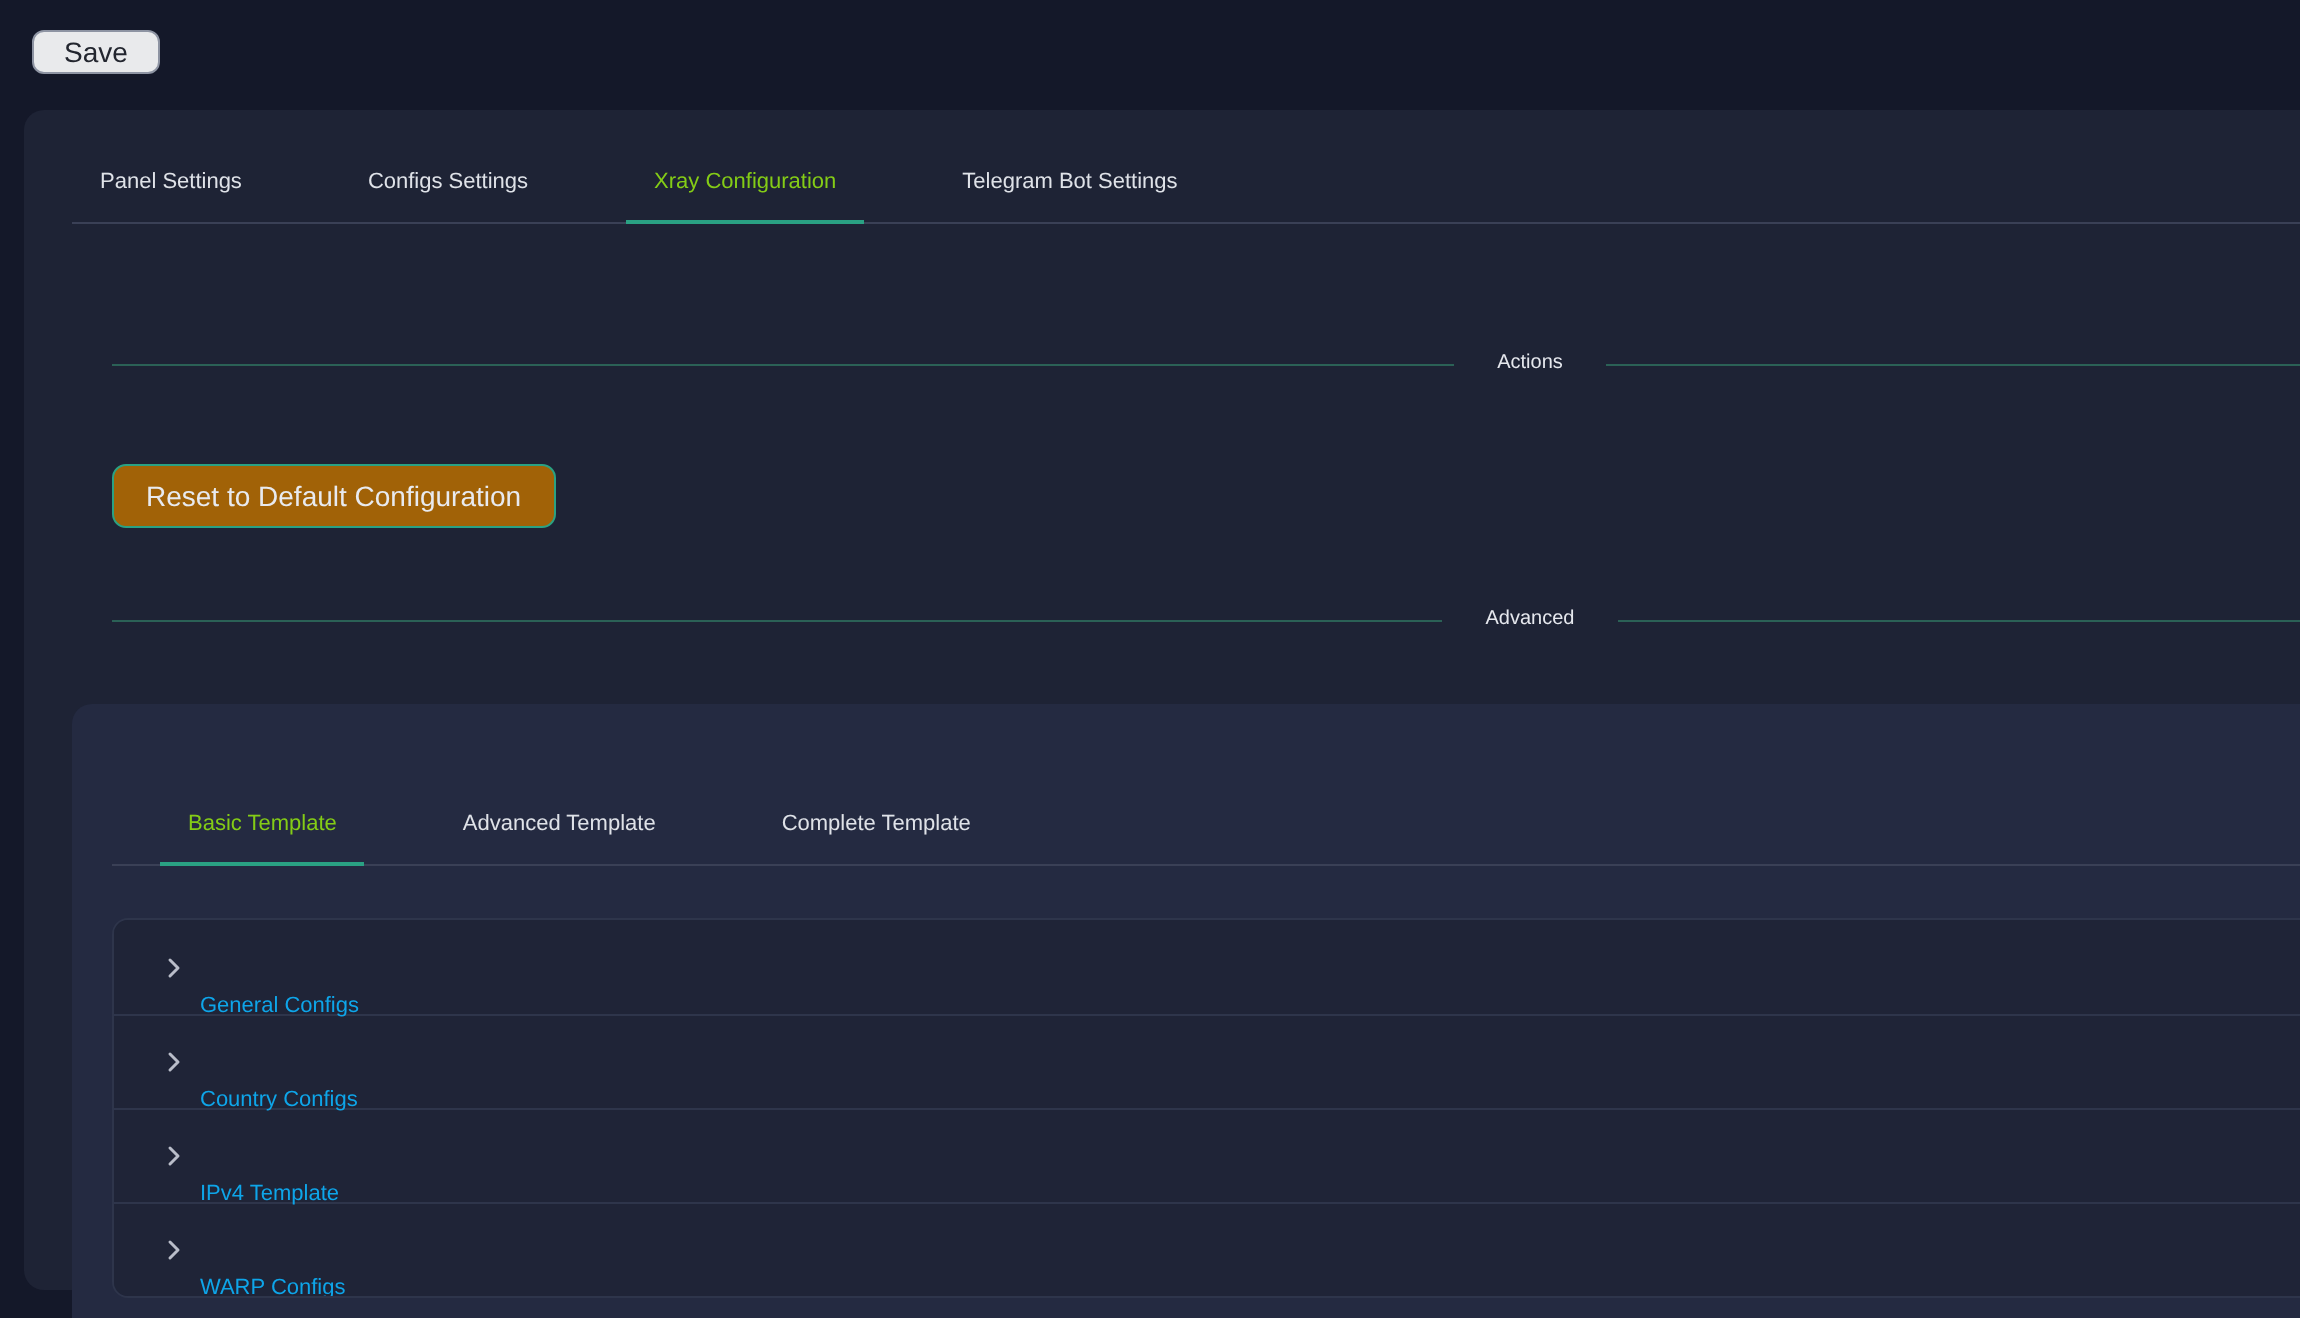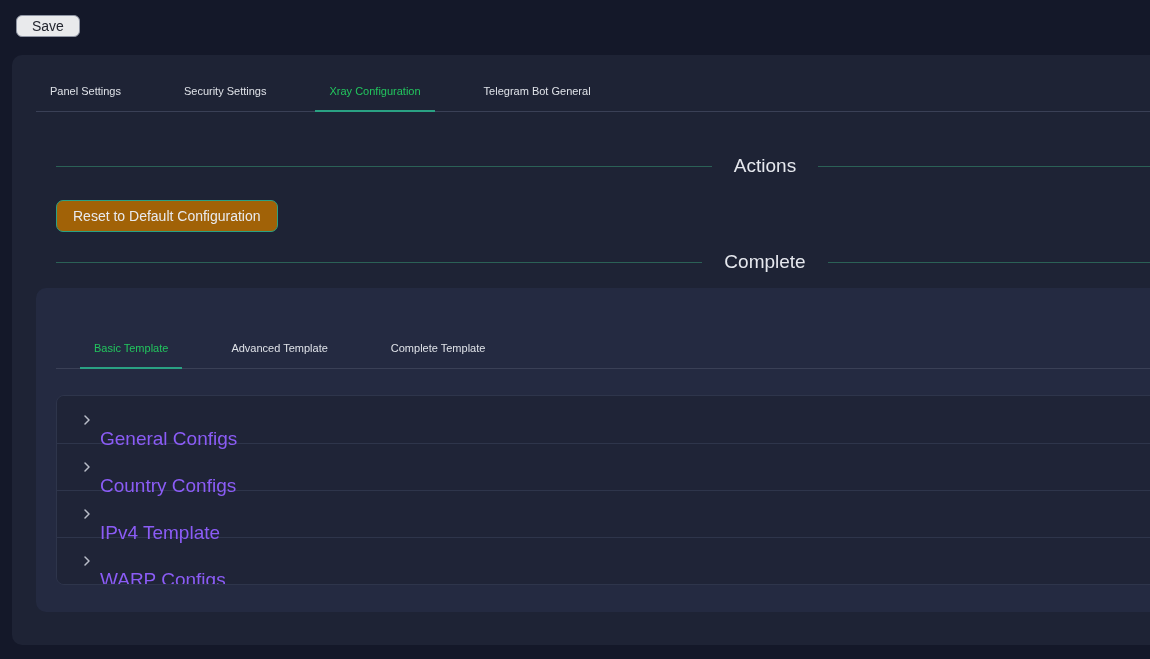--- a/index.html
+++ b/index.html
@@ -58,21 +58,21 @@
     border-bottom: 1px solid #3a4056;
   }
   .tab {
     padding: 8px 14px 14px 14px;
     font-size: 11px;
     color: #dfe2e8;
     cursor: pointer;
     position: relative;
     white-space: nowrap;
   }
-  .tab.active { color: #22c55e; text-align: center; }
+  .tab.active { color: #84cc16; text-align: center; }
   .tab.active::after {
     content: "";
     position: absolute;
     left: 0; right: 0; bottom: -1px;
     height: 2px;
     background: #2aa183;
   }
 
   
   .divider {
@@ -81,22 +81,22 @@
     margin: 0 20px;
   }
   .divider-actions { margin-top: 44px; }
   .divider-templates { margin-top: 20px; }
   .divider .line {
     flex: 1;
     height: 1px;
     background: #2b6156;
   }
   .divider .divider-text {
-    margin: 0 22px;
-    font-size: 19px;
+    margin: 16px 22px;
+    font-size: 10px;
     color: #e6e8ee;
     line-height: 20px;
   }
 
   
   .btn-reset {
     display: inline-block;
     margin: 24px 0 0 20px;
     background: #a16207;
     color: #e8eaef;
@@ -139,58 +139,58 @@
   .acc-row:first-child { border-top: none; }
   .acc-chevron {
     width: 12px;
     height: 12px;
     display: inline-flex;
     align-items: center;
     justify-content: center;
     flex: 0 0 auto;
   }
   .acc-label {
-    font-size: 19px;
-    color: #8b5cf6;
+    font-size: 11px;
+    color: #0ea5e9;
     margin-top: 38px;
   }
 </style>
 </head>
 <body>
 
 <div class="page">
 
   <div class="topbar">
     <button class="btn btn-save">Save</button>
   </div>
 
   <div class="card">
 
     
     <div class="tabs">
       <div class="tab">Panel Settings</div>
-      <div class="tab">Security Settings</div>
+      <div class="tab">Configs Settings</div>
       <div class="tab active">Xray Configuration</div>
-      <div class="tab">Telegram Bot General</div>
+      <div class="tab">Telegram Bot Settings</div>
     </div>
 
     
     <div class="divider divider-actions">
       <span class="line"></span>
       <span class="divider-text">Actions</span>
       <span class="line"></span>
     </div>
 
     
     <button class="btn-reset">Reset to Default Configuration</button>
 
     
     <div class="divider divider-templates">
       <span class="line"></span>
-      <span class="divider-text">Complete</span>
+      <span class="divider-text">Advanced</span>
       <span class="line"></span>
     </div>
 
     
     <div class="inner-card">
 
       <div class="tabs">
         <div class="tab active">Basic Template</div>
         <div class="tab">Advanced Template</div>
         <div class="tab">Complete Template</div>

